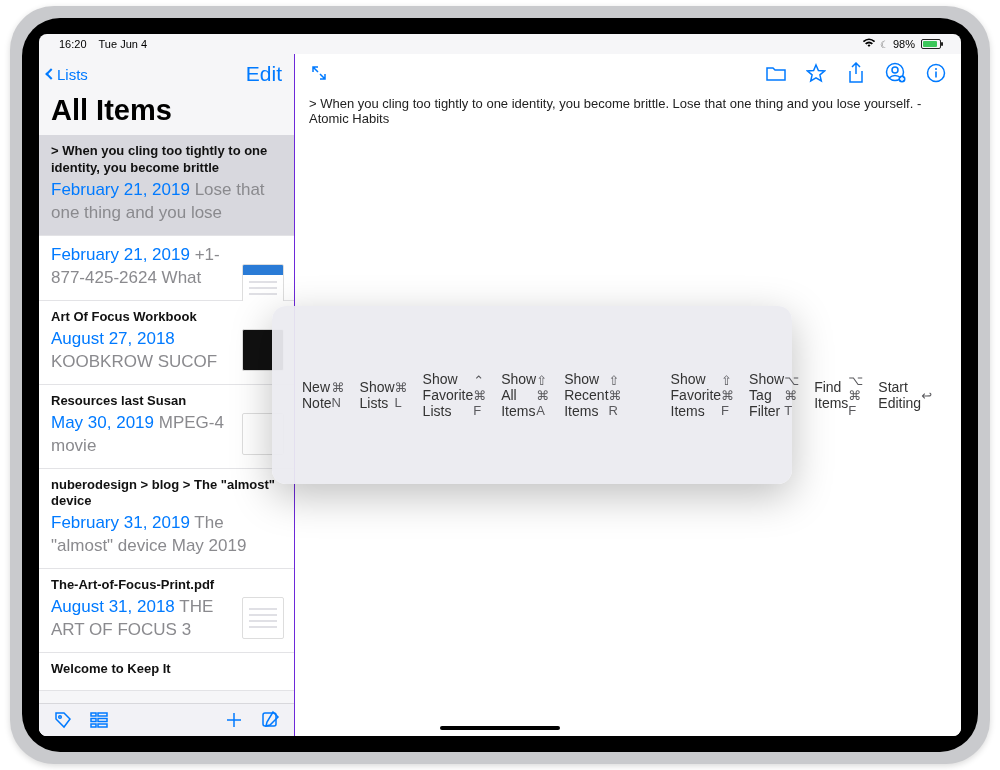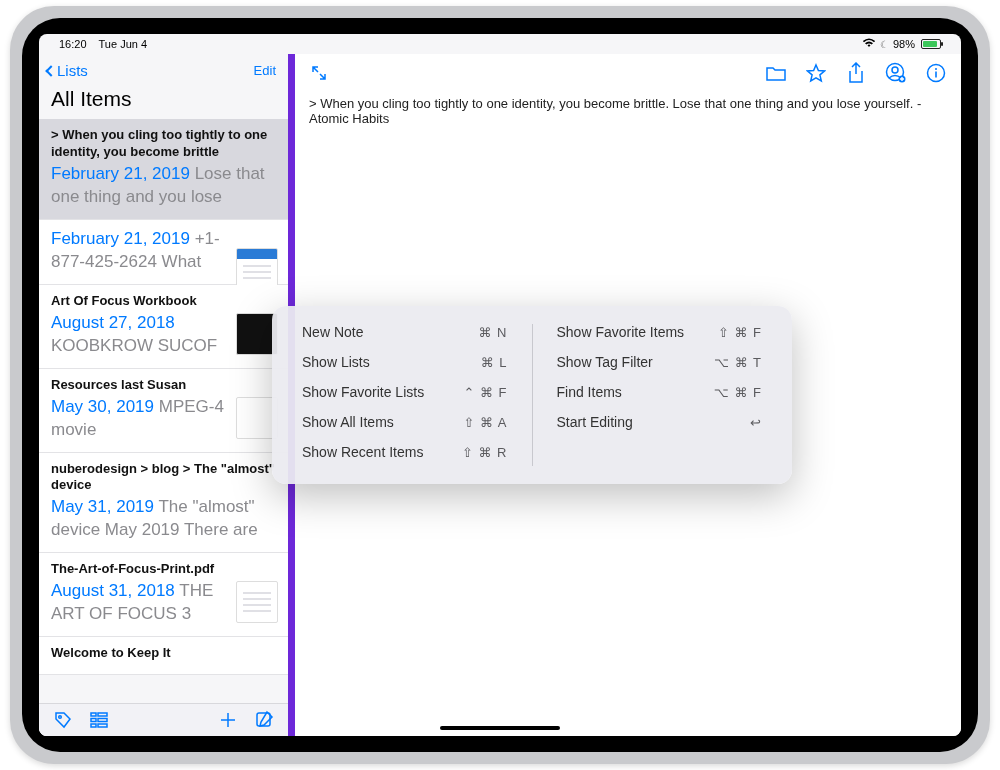--- a/index.html
+++ b/index.html
@@ -32,30 +32,30 @@
   }
   .battery::after { content:""; position:absolute; right:-3px; top:2px; width:2px; height:4px; background:#222; border-radius:1px; }
   .battery-fill { position:absolute; left:1px; top:1px; bottom:1px; width: 80%; background:#3bc75a; border-radius:1px; }
   .moon { font-size:10px; color:#555; }
 
   .app-body { position:absolute; top:20px; left:0; right:0; bottom:0; display:flex; background:#fff; }
 
   
   .sidebar {
     width: 256px; flex:0 0 256px; display:flex; flex-direction:column;
-    background: #f6f6f8; border-right: 7px solid #6d28d9;
+    background: #f6f6f8; border-right: 1px solid #6d28d9;
     position: relative;
     justify-content: space-between;
   }
   .nav { display:flex; justify-content:space-between; align-items:center; padding: 8px 12px 6px 8px; }
   .nav-back { display:flex; align-items:center; color:#007aff; font-size:15px; cursor:pointer; }
   .chev-left { display:inline-block; width:8px; height:8px; border-left:2px solid #007aff; border-bottom:2px solid #007aff; transform: rotate(45deg); margin-right:2px; }
-  .nav-edit { color:#007aff; font-size:13px; cursor:pointer; }
-
-  .list-title { font-size:21px; font-weight:400; padding: 2px 12px 8px 12px; }
+  .nav-edit { color:#007aff; font-size:21px; cursor:pointer; }
+
+  .list-title { font-size:29px; font-weight:700; padding: 2px 12px 8px 12px; }
 
   .items { flex:1; overflow:hidden; }
   .item {
     padding: 8px 12px 10px 12px; border-bottom: 1px solid #e3e3e6; position:relative;
     background:#fff; cursor:pointer;
   }
   .item.selected { background: #d8d8de; }
   .item-title { font-size:13px; font-weight:600; color:#111; line-height:1.3; margin-bottom:2px; padding-right:0; }
   .item.has-thumb .item-title, .item.has-thumb .item-sub { padding-right: 50px; }
   .item-sub { font-size:17px; color:#8a8a8e; line-height:1.35; max-height: 46px; overflow:hidden; }
@@ -90,21 +90,21 @@
   .main-actions .icon-btn { width:22px; height:22px; }
   .note-content { padding: 4px 14px; font-size:13px; color:#222; }
 
   
   .overlay {
     position:absolute; left:233px; top:272px; width:520px; height:178px;
     background: rgba(235,235,240,0.94); border-radius:14px;
     box-shadow: 0 12px 40px rgba(0,0,0,0.25);
     display:flex; padding: 18px 30px; font-size:14px; color:#333;
   }
-  .ov-col { flex:1; display:flex; flex-direction:column; gap:14px; }
+  .ov-col { flex:1; display:flex; flex-direction:row; gap:14px; }
   .ov-divider { width:1px; background:#c8c8ce; margin: 0 24px; }
   .ov-row { display:flex; justify-content:space-between; align-items:center; }
   .ov-keys { font-size:13px; color:#5a5a5e; letter-spacing:1px; font-family: -apple-system, Helvetica, Arial; }
 
   .home-indicator {
     position:absolute; bottom:6px; left:50%; transform:translateX(-50%);
     width:120px; height:4px; background:#000; border-radius:3px;
   }
 
   .wifi-icon { display:inline-block; }
@@ -170,21 +170,21 @@
               <div class="item-sub">
                 <span class="item-date">May 30, 2019</span><span> MPEG-4 movie</span><br>
                 <span>1280 x 720</span><br>
                 <span>03:29</span>
               </div>
               <div class="thumb empty"></div>
             </div>
 
             <div class="item">
               <div class="item-title">nuberodesign &gt; blog &gt; The "almost" device</div>
-              <div class="item-sub"><span class="item-date">May 31, 2019</span><span> The "almost" device May 2019 There are quite a few tech journalists and bloggers who can't stop arguing in favour of t…</span></div>
+              <div class="item-sub"><span class="item-date">February 31, 2019</span><span> The "almost" device May 2019 There are quite a few tech journalists and bloggers who can't stop arguing in favour of t…</span></div>
             </div>
 
             <div class="item has-thumb">
               <div class="item-title">The-Art-of-Focus-Print.pdf</div>
               <div class="item-sub"><span class="item-date">August 31, 2018</span><span> THE ART OF FOCUS 3 EASY STEPS TO BUILD A LIFE YOU LOVE AND CONTROL YOUR TIME C…</span></div>
               <div class="thumb doc"></div>
             </div>
 
             <div class="item has-thumb">
               <div class="item-title">Welcome to Keep It</div>

